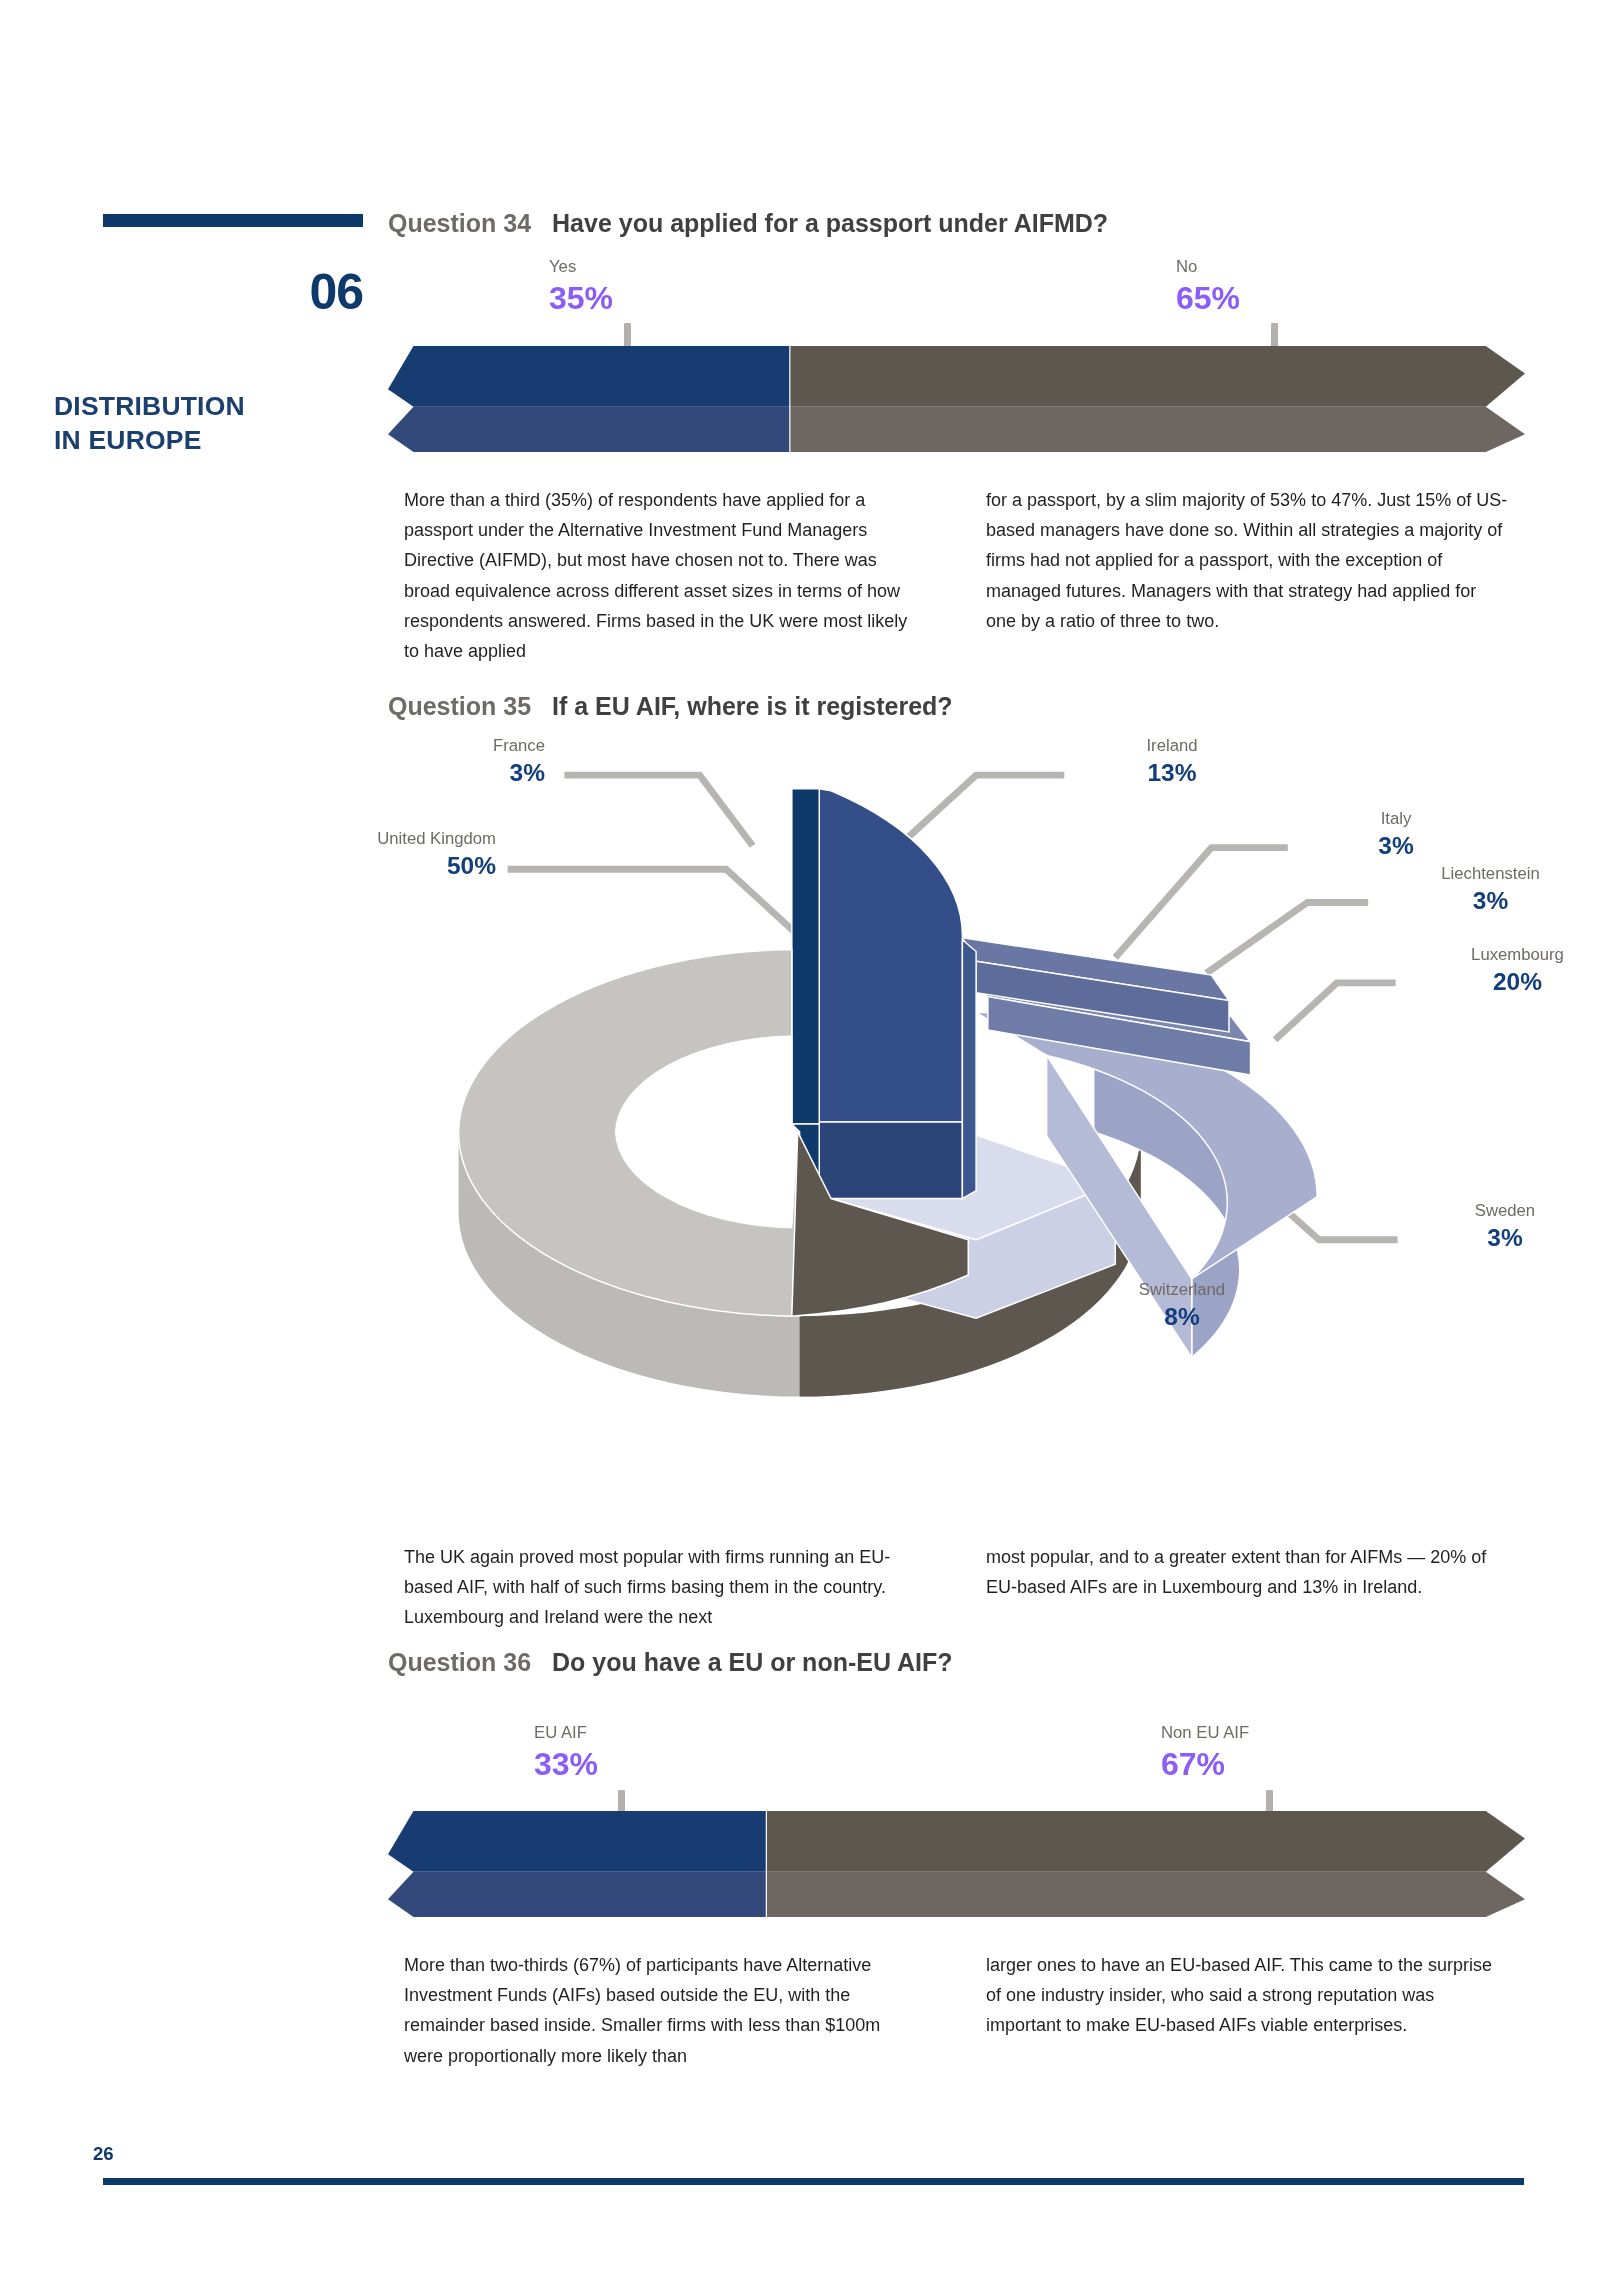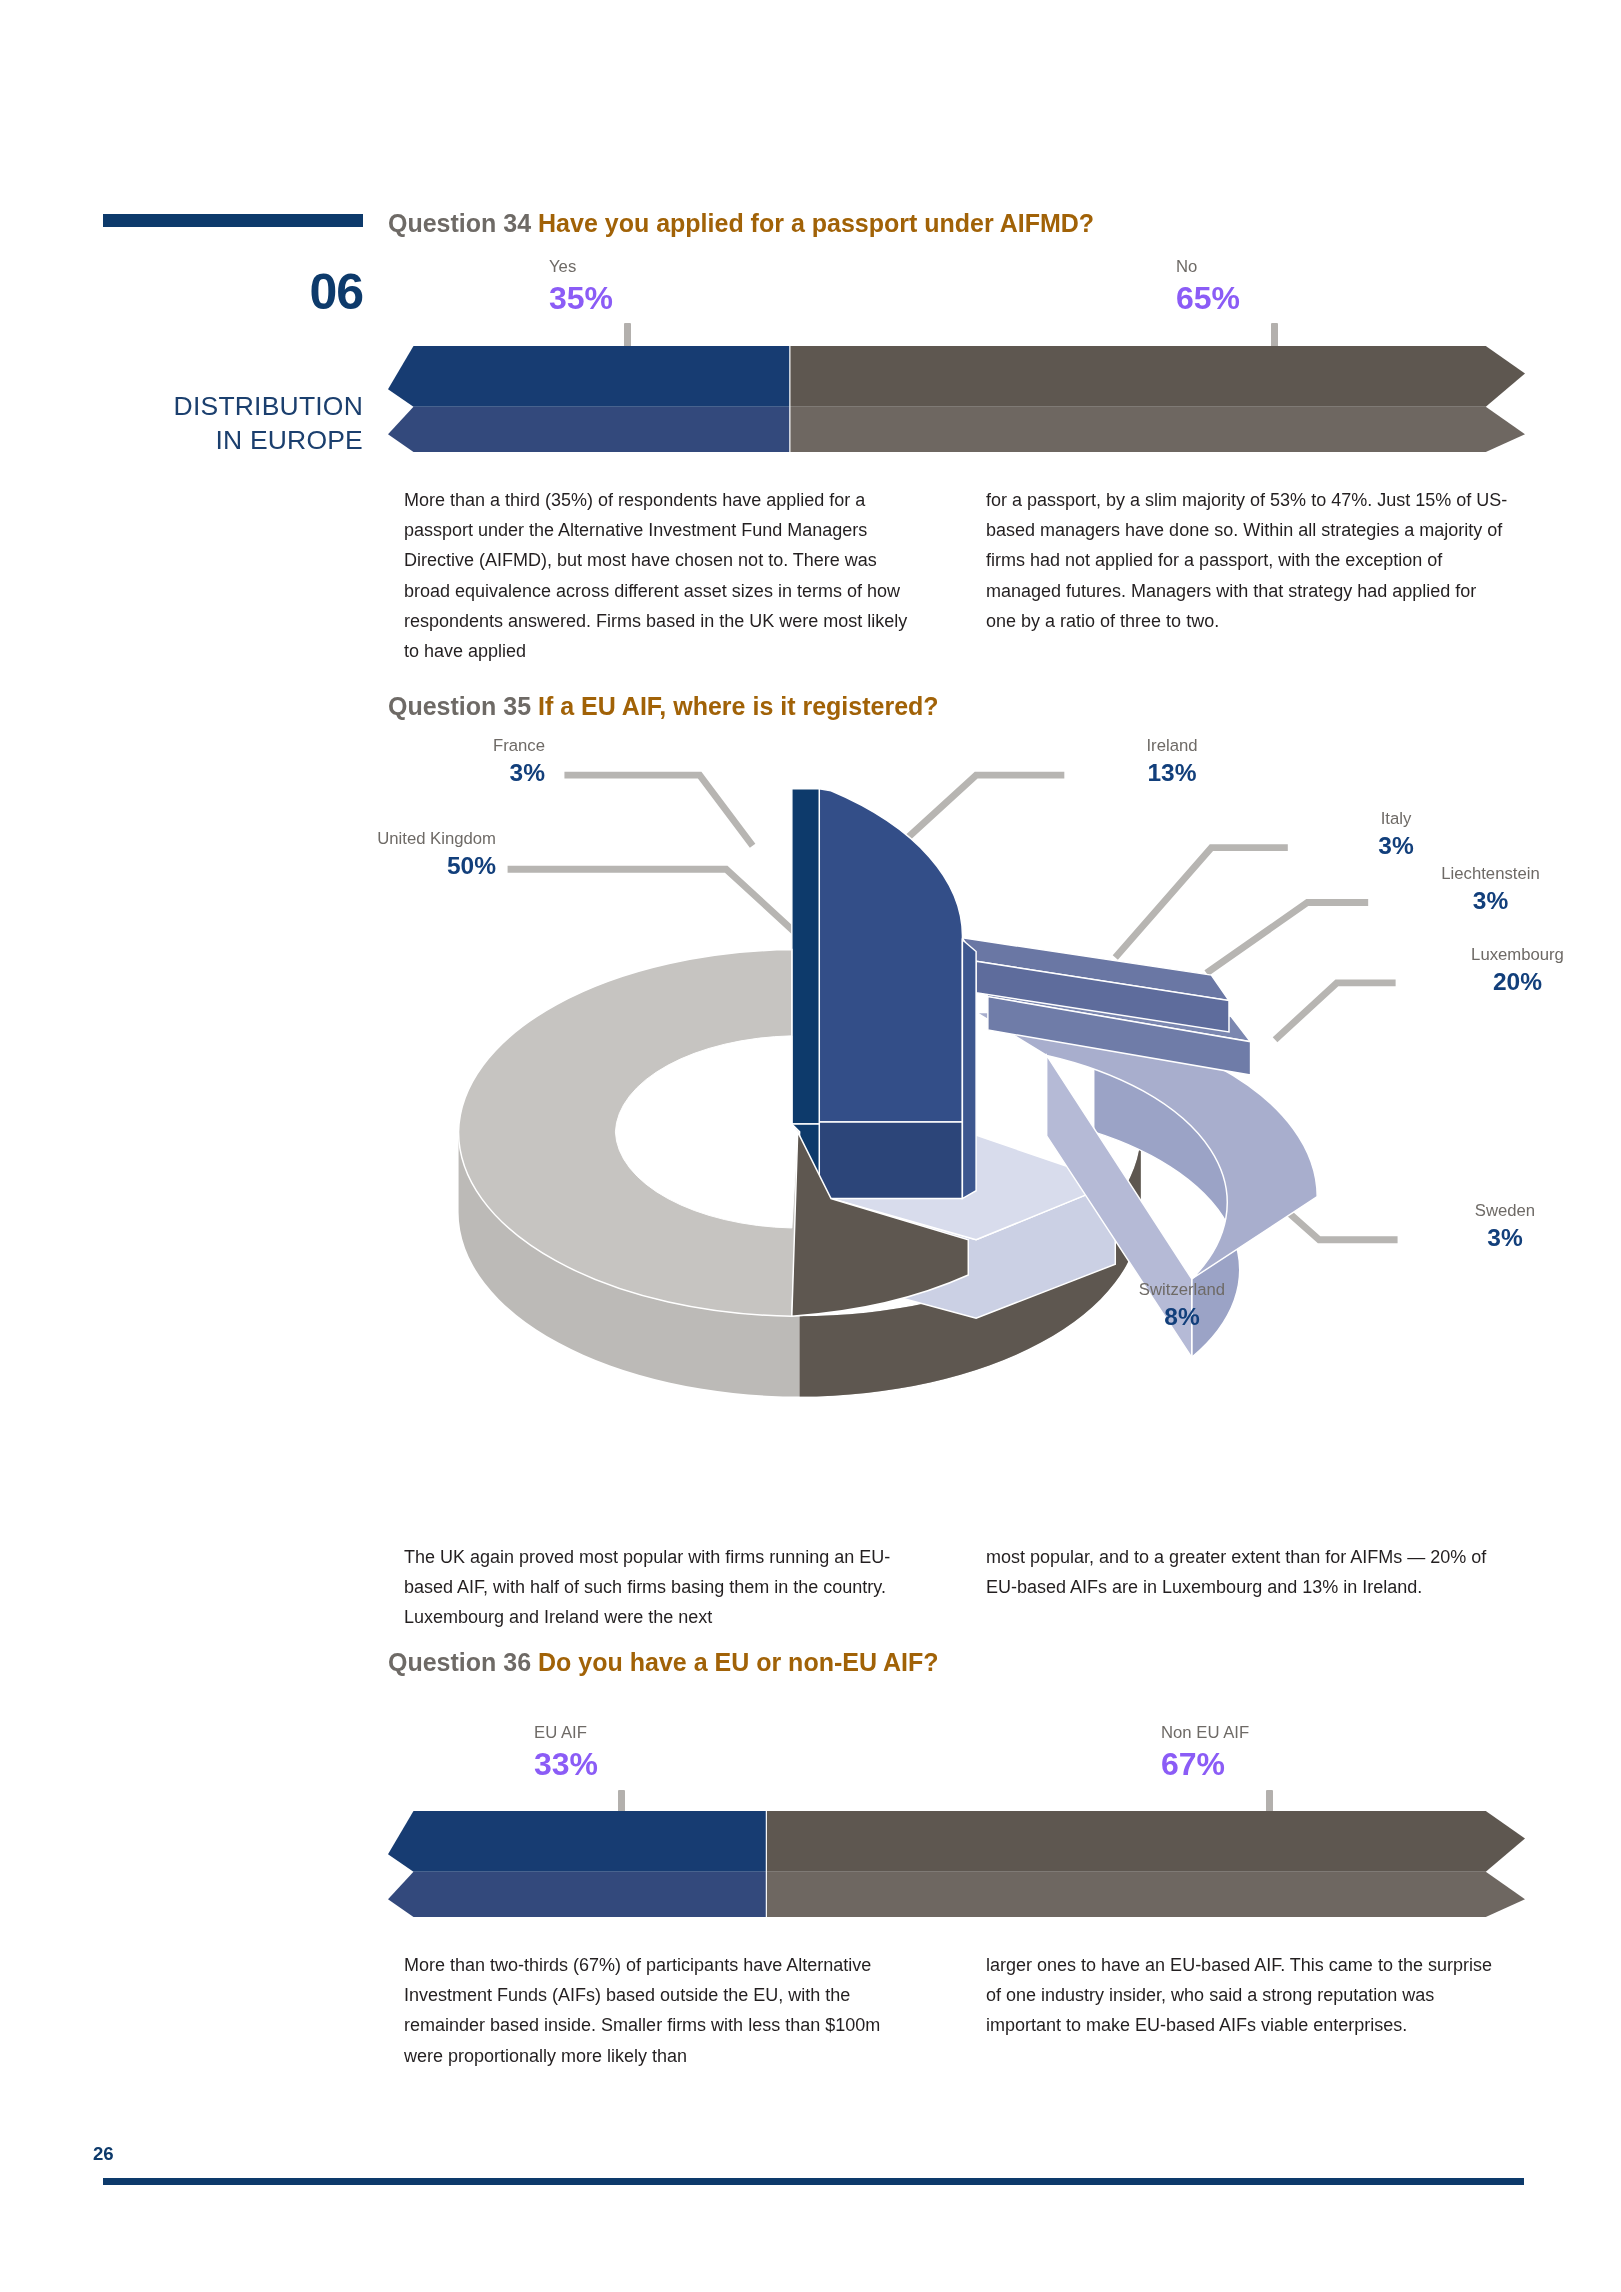--- a/index.html
+++ b/index.html
@@ -5,27 +5,27 @@
   html,body{margin:0;padding:0;background:#ffffff;}
   body{width:1621px;height:2293px;position:relative;overflow:hidden;
        font-family:"Liberation Sans","DejaVu Sans",sans-serif;color:#231f20;}
 
   .page{position:absolute;inset:0;}
 
   
   .chapter-rule{position:absolute;left:103px;top:214px;width:260px;height:12.7px;background:#0d3a6b;}
   .chapter-num{position:absolute;left:103px;top:267px;width:260px;text-align:right;
                font-size:50px;font-weight:700;color:#0d3a6b;letter-spacing:-1px;line-height:1;}
-  .chapter-title{position:absolute;left:54px;top:390px;width:309px;text-align:right;
-                 font-size:26.5px;color:#1b3f6e;line-height:1.28;letter-spacing:0.2px;}
+  .chapter-title{position:absolute;left:54px;top:390px;width:309px;
+                 font-size:26.5px;color:#1b3f6e;line-height:1.28;letter-spacing:0.2px;font-weight:bold;}
 
   
   .q-head{position:absolute;left:388px;font-size:25px;font-weight:700;line-height:1.1;white-space:nowrap;}
   .q-head .q-num{color:#6e6a66;font-weight:700;}
-  .q-head .q-txt{color:#a16207;font-weight:700;}
+  .q-head .q-txt{color:#404040;font-weight:700;margin-left:14px;}
 
   
   .col{position:absolute;font-size:18px;line-height:1.68;color:#231f20;text-align:left;}
   .col p{margin:16px;}
 
   
   .arrowbar{position:absolute;left:388px;width:1137px;height:106px;}
 
   .lbl{position:absolute;text-align:left;}
   .lbl .name{font-size:16.7px;color:#6e6a66;line-height:1.25;}

